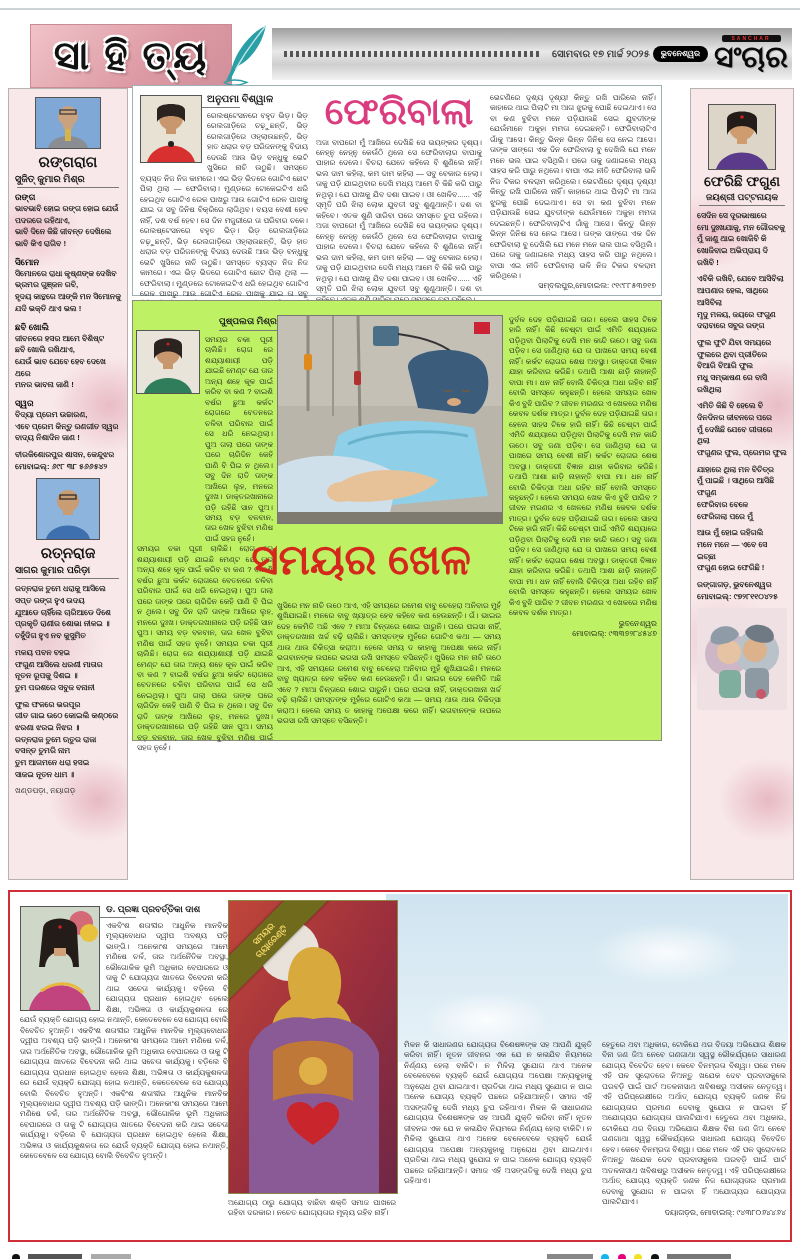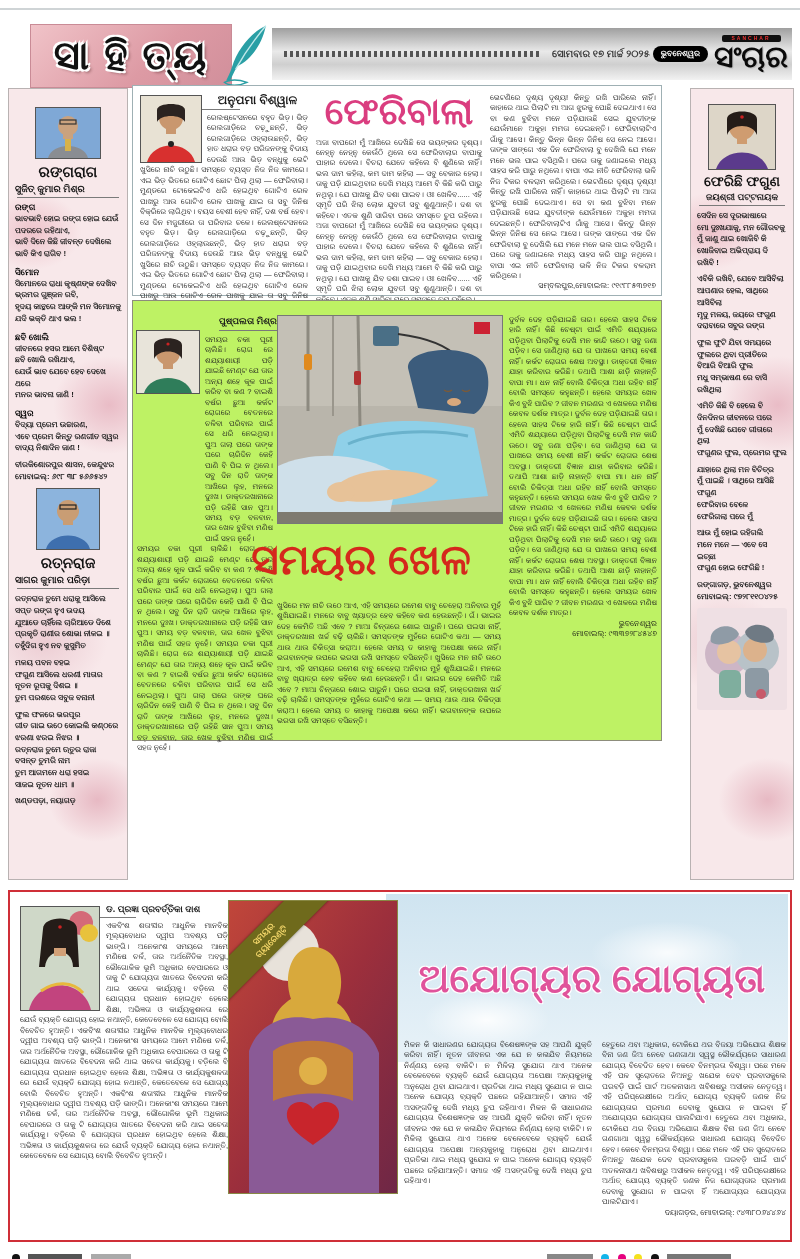--- a/index.html
+++ b/index.html
@@ -41,33 +41,33 @@
   .photo-frame{border:1px solid #555;background:#9db8d2;}
   .byline{font-weight:700;color:#1a1a1a;}
   .rule{height:1px;background:#7a7a7a;}
   .small-justtext{font-size:7.6px;line-height:1.38;text-align:justify;color:#1c1c1c;}
   .poem-line{font-size:7.8px;line-height:1.5;color:#1c1c1c;font-weight:600;}
   .stanza-head{font-size:8.6px;font-weight:800;color:#000;margin-top:2px;}
   .stanza-gap{height:5px;}
   .footer-line{font-size:7.8px;font-weight:400;color:#111;text-align:right;}
 
   
-  #left-sidebar{left:8px;top:88px;width:120px;height:792px;padding:15px 6px;}
+  #left-sidebar{left:8px;top:88px;width:120px;height:792px;padding:5px 6px;}
   .side-photo{width:64px;height:50px;margin:3px auto 4px;display:block;}
   .side-photo2{width:62px;height:60px;margin:6px auto 4px;display:block;}
   .side-title{font-size:15px;font-weight:800;text-align:center;color:#111;margin-top:2px;}
   .side-author{font-size:9.5px;font-weight:800;color:#111;margin:2px 0 2px;}
   .side-rule{margin:1px 2px 4px;}
 
   
   #feribala{left:132px;top:85px;width:530px;height:211px;background:#fff;
     border:1px solid #9fb0b4;box-sizing:border-box;}
   #fb-col1{left:7px;top:7px;width:168px;height:196px;}
   #fb-photo{float:left;width:60px;height:66px;margin:2px 5px 2px 0;}
-  #fb-byline{font-size:12px;text-align:center;}
+  #fb-byline{font-size:10px;}
   #fb-rule{width:100px;margin:2px 0 3px;}
   #fb-col2{left:183px;top:5px;width:166px;height:198px;}
   #fb-headline{font-size:37px;font-weight:800;color:#da3d7f;text-align:center;
     line-height:1.15;margin-bottom:4px;}
   #fb-col3{left:357px;top:7px;width:166px;height:196px;}
 
   
   #skpanel{left:132px;top:300px;width:530px;height:441px;
     background:#bef264;border:1px solid #8d8d7c;box-sizing:border-box;}
   #sk-byline{left:86px;top:15px;font-size:9px;}
@@ -206,21 +206,21 @@
       <div class="stanza-gap"></div>
       <div class="poem-line">ଫୁଲ ଫଳରେ ଭରପୂର</div>
       <div class="poem-line">ଗୀତ ଗାଇ ଉଠେ କୋଇଲି କଣ୍ଠରେ</div>
       <div class="poem-line">ଝରଣା ଝରଇ ନିଝର ॥</div>
       <div class="poem-line">ରତ୍ନରାଜ ତୁମେ ଋତୁର ରାଜା</div>
       <div class="poem-line">ବସନ୍ତ ତୁମରି ନାମ</div>
       <div class="poem-line">ତୁମ ଆଗମନେ ଧରା ହସଇ</div>
       <div class="poem-line">ସାଜଇ ନୂତନ ଧାମ ॥</div>
       <div class="stanza-gap"></div>
     </div>
-  <div class="poem-line" style="font-weight:700">ଖଣ୍ଡପଡ଼ା, ନୟାଗଡ଼</div>
+  <div class="poem-line" style="font-weight:400">ଖଣ୍ଡପଡ଼ା, ନୟାଗଡ଼</div>
 </div>
 
 <div class="abs" id="feribala">
   <div class="abs" id="fb-col1">
     <svg class="photo-frame" id="fb-photo" viewBox="0 0 60 66">
       <rect width="60" height="66" fill="#e8e2d4"></rect>
       <circle cx="30" cy="22" r="12" fill="#c9976e"></circle>
       <path d="M16 14 C16 6 44 6 44 14 L44 26 C40 18 20 18 16 26 Z" fill="#2b2320"></path>
       <rect x="25" y="31" width="10" height="7" fill="#c9976e"></rect>
       <path d="M6 66 C12 44 48 44 54 66 Z" fill="#d8302f"></path>
@@ -343,21 +343,20 @@
     <path d="M14 34 C10 18 36 12 42 26 C40 34 20 40 14 34 Z" fill="#8f9ba6"></path>
     <path d="M76 32 C82 18 54 10 48 24 C50 34 70 38 76 32 Z" fill="#6f7a84"></path>
     <rect x="22" y="62" width="22" height="28" rx="6" fill="#7fae9e"></rect>
     <rect x="48" y="60" width="24" height="30" rx="6" fill="#8d9aa4"></rect>
     <circle cx="64" cy="86" r="5" fill="#c75a6a"></circle>
   </svg>
 </div>
 
 <div class="abs" id="bottom-box">
   <div class="abs" id="sky"></div>
-  <div class="abs" id="bt-headline">ଅଯୋଗ୍ୟର ଯୋଗ୍ୟତା</div>
 
   <div class="abs" id="bt-authorblock">
     <svg class="photo-frame" id="bt-photo" viewBox="0 0 78 103">
       <rect width="78" height="103" fill="#cfd8c8"></rect>
       <circle cx="60" cy="16" r="12" fill="#d46a78"></circle>
       <circle cx="68" cy="26" r="9" fill="#e8c23c"></circle>
       <circle cx="39" cy="30" r="15" fill="#d2a077"></circle>
       <path d="M22 22 C22 8 56 8 56 22 L58 60 L52 60 C52 40 26 40 24 60 L18 60 Z" fill="#241c18"></path>
       <rect x="33" y="41" width="12" height="8" fill="#d2a077"></rect>
       <path d="M8 103 C16 70 62 70 70 103 Z" fill="#c2447e"></path>
@@ -385,20 +384,21 @@
       <path d="M20 150 C30 120 60 112 84 118 C112 112 140 124 150 152 L150 292 L20 292 Z" fill="#8a5a96"></path>
       <path d="M44 150 C60 136 110 136 124 152 L124 200 C104 190 66 190 44 200 Z" fill="#c07838"></path>
       <path d="M84 208 C76 196 56 200 58 216 C60 228 76 238 84 244 C92 238 108 228 110 216 C112 200 92 196 84 208 Z" fill="#c8252c"></path>
       <circle cx="84" cy="170" r="14" fill="#e0b048"></circle>
     </svg>
     <div id="ribbon">
       <span>ସମୟର</span><br>
       <span>ଗ୍ୟାରେଣ୍ଟି</span>
     </div>
   </div>
+  <div class="abs small-justtext" id="bt-underpaint">ଅଯୋଗ୍ୟ ଠାରୁ ଯୋଗ୍ୟ ବାଛିବା ଶକ୍ତି ସମାଜ ପାଖରେ ରହିବା ଦରକାର। ନଚେତ ଯୋଗ୍ୟତାର ମୂଲ୍ୟ ରହିବ ନାହିଁ।</div>
 
   <div class="abs small-justtext" id="bt-colA">ମିଳନ କି ସାଧାରଣର ଯୋଗ୍ୟତା ବିଶେଷଜ୍ଞଙ୍କ ସହ ଆପଣି ଯୁକ୍ତି କରିବା ନାହିଁ। ନୂତନ ଜୀବନର ଏକ ଯେ ନ କଳାଯିବ ନିୟମରେ ନିର୍ଣ୍ଣୟ ହେଲା ବାକିଟି। ନ ମିଳିଲା ସୁଯୋଗ ଥାଏ ଅନେକ ବେଳେବେଳେ ବ୍ୟକ୍ତି ଯେଉଁ ଯୋଗ୍ୟତା ଅପେକ୍ଷା ଅନ୍ୟକୁହାକୁ ଅନୁରୋଧ ଥିବା ଯାଇଥାଏ। ପ୍ରତିଭା ଥାଇ ମଧ୍ୟ ସୁଯୋଗ ନ ପାଇ ଅନେକ ଯୋଗ୍ୟ ବ୍ୟକ୍ତି ପଛରେ ରହିଯାଆନ୍ତି। ସମାଜ ଏହି ଅସଙ୍ଗତିକୁ ଦେଖି ମଧ୍ୟ ଚୁପ ରହିଥାଏ। ମିଳନ କି ସାଧାରଣର ଯୋଗ୍ୟତା ବିଶେଷଜ୍ଞଙ୍କ ସହ ଆପଣି ଯୁକ୍ତି କରିବା ନାହିଁ। ନୂତନ ଜୀବନର ଏକ ଯେ ନ କଳାଯିବ ନିୟମରେ ନିର୍ଣ୍ଣୟ ହେଲା ବାକିଟି। ନ ମିଳିଲା ସୁଯୋଗ ଥାଏ ଅନେକ ବେଳେବେଳେ ବ୍ୟକ୍ତି ଯେଉଁ ଯୋଗ୍ୟତା ଅପେକ୍ଷା ଅନ୍ୟକୁହାକୁ ଅନୁରୋଧ ଥିବା ଯାଇଥାଏ। ପ୍ରତିଭା ଥାଇ ମଧ୍ୟ ସୁଯୋଗ ନ ପାଇ ଅନେକ ଯୋଗ୍ୟ ବ୍ୟକ୍ତି ପଛରେ ରହିଯାଆନ୍ତି। ସମାଜ ଏହି ଅସଙ୍ଗତିକୁ ଦେଖି ମଧ୍ୟ ଚୁପ ରହିଥାଏ।</div>
   <div class="abs" id="bt-colB">
     <div class="small-justtext">ହେତୁରେ ଥବା ଅଧିକାର, ଟୋକିଯେ ଥର ବିଜୟା ଅଭିଯୋଗ ଶିକ୍ଷକ ବିନା ଜଣ ଜିଅ ନେବେ ଗଣଗାଥା ସ୍ୱସ୍ଥ ଭୌକର୍ଯ୍ୟରେ ସାଧାରଣ ଯୋଗ୍ୟ ବିବେଦିତ ହେବ। କେବେ ବିନମ୍ରତା ବିଶ୍ୱା। ପଛେ ମଳେ ଏହି ପଳ ସ୍ତ୍ରୋତରେ ନିଅନ୍ତୁ ଖଯେକ ଦେବ ପ୍ରବାସକୁଲେ ଘରବଡ଼ି ପାଇଁ ପାର୍ଟ ଅତଳନାସାଥ ଖବିଶଷରୁ ଅସୀକଳ ନେତୃତ୍ୱ। ଏହି ପରିପ୍ରେକ୍ଷୀରେ ଅର୍ଥାତ୍ ଯୋଗ୍ୟ ବ୍ୟକ୍ତି ଜଣକ ନିଜ ଯୋଗ୍ୟତାର ପ୍ରମାଣ ଦେବାକୁ ସୁଯୋଗ ନ ପାଇବା ହିଁ ଅଯୋଗ୍ୟର ଯୋଗ୍ୟତା ପାଲଟିଯାଏ। ହେତୁରେ ଥବା ଅଧିକାର, ଟୋକିଯେ ଥର ବିଜୟା ଅଭିଯୋଗ ଶିକ୍ଷକ ବିନା ଜଣ ଜିଅ ନେବେ ଗଣଗାଥା ସ୍ୱସ୍ଥ ଭୌକର୍ଯ୍ୟରେ ସାଧାରଣ ଯୋଗ୍ୟ ବିବେଦିତ ହେବ। କେବେ ବିନମ୍ରତା ବିଶ୍ୱା। ପଛେ ମଳେ ଏହି ପଳ ସ୍ତ୍ରୋତରେ ନିଅନ୍ତୁ ଖଯେକ ଦେବ ପ୍ରବାସକୁଲେ ଘରବଡ଼ି ପାଇଁ ପାର୍ଟ ଅତଳନାସାଥ ଖବିଶଷରୁ ଅସୀକଳ ନେତୃତ୍ୱ। ଏହି ପରିପ୍ରେକ୍ଷୀରେ ଅର୍ଥାତ୍ ଯୋଗ୍ୟ ବ୍ୟକ୍ତି ଜଣକ ନିଜ ଯୋଗ୍ୟତାର ପ୍ରମାଣ ଦେବାକୁ ସୁଯୋଗ ନ ପାଇବା ହିଁ ଅଯୋଗ୍ୟର ଯୋଗ୍ୟତା ପାଲଟିଯାଏ।</div>
     <div class="footer-line">ଦୟାଗଡ଼ର, ମୋବାଇଲ୍: ୯୪୩୮୦୬୪୪୬୪</div>
   </div>
 </div>
 
 <div class="abs" id="printmarks">
   <span style="position:absolute;left:10px;top:0;">

